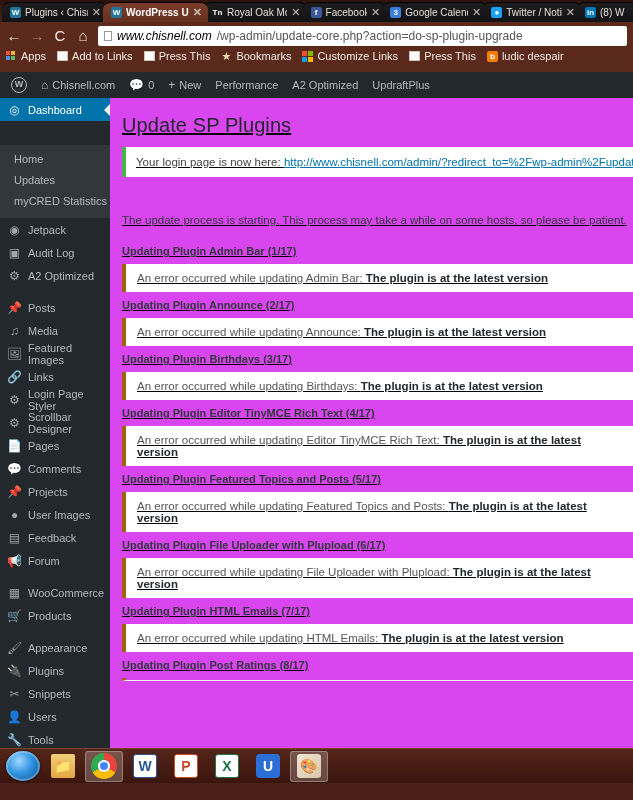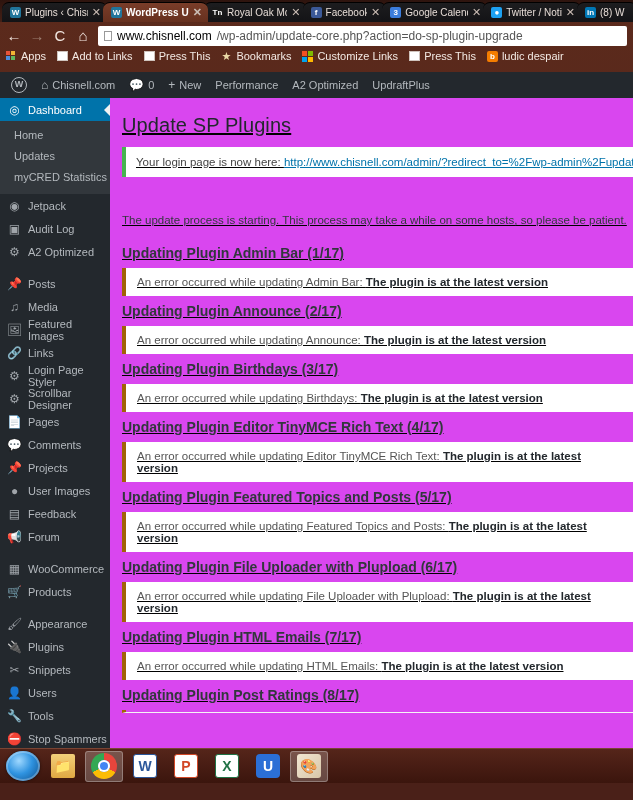--- a/index.html
+++ b/index.html
@@ -106,21 +106,21 @@
     color: #1a1a1a;
     overflow: hidden;
     white-space: nowrap;
   }
   .omnibox .page-icon {
     width: 8px; height: 10px;
     border: 1px solid #999;
     background: #fff;
     flex: 0 0 8px;
   }
-  .omnibox .url-bold { color: #000; }
+  .omnibox .url-bold { color: #000; font-style: italic; }
   .omnibox .url-rest { color: #555; }
 
   .bookmarks {
     height: 22px;
     display: flex;
     align-items: flex-start;
     gap: 11px;
     padding: 0 6px;
     font-size: 11px;
     color: #f3e9e3;
@@ -226,21 +226,21 @@
     border-right-color: #f1f1f1;
   }
   .menu-ico {
     width: 15px; flex: 0 0 15px;
     text-align: center;
     font-size: 12px;
     color: #a0a5aa;
     line-height: 14px;
   }
   .menu-item.current .menu-ico { color: #fff; }
-  .submenu { background: #32373c; padding: 4px 0 6px 0; }
+  .submenu { background: #32373c; padding: 4px 0 6px 0; margin-top: 24px; }
   .submenu-item {
     padding: 3px 0 3px 14px;
     color: #b4b9be;
     font-size: 11px;
     line-height: 15px;
   }
   .menu-sep { height: 9px; }
 
   
   .wp-content {
@@ -268,21 +268,21 @@
     white-space: nowrap;
     overflow: hidden;
   }
   .notice a { color: #0073aa; text-decoration: underline; }
   .intro {
     font-size: 11.5px;
     color: #32373c;
     padding: 37px 0 12px 0;
   }
   .update-head {
-    font-size: 14px;
+    font-size: 11px;
     font-weight: bold;
     color: #32373c;
     padding: 7px 0 7px 0;
   }
   .update-msg {
     background: #fff;
     border-left: 4px solid #a16207;
     padding: 8px 10px 8px 11px;
     font-size: 11.5px;
     color: #555;

